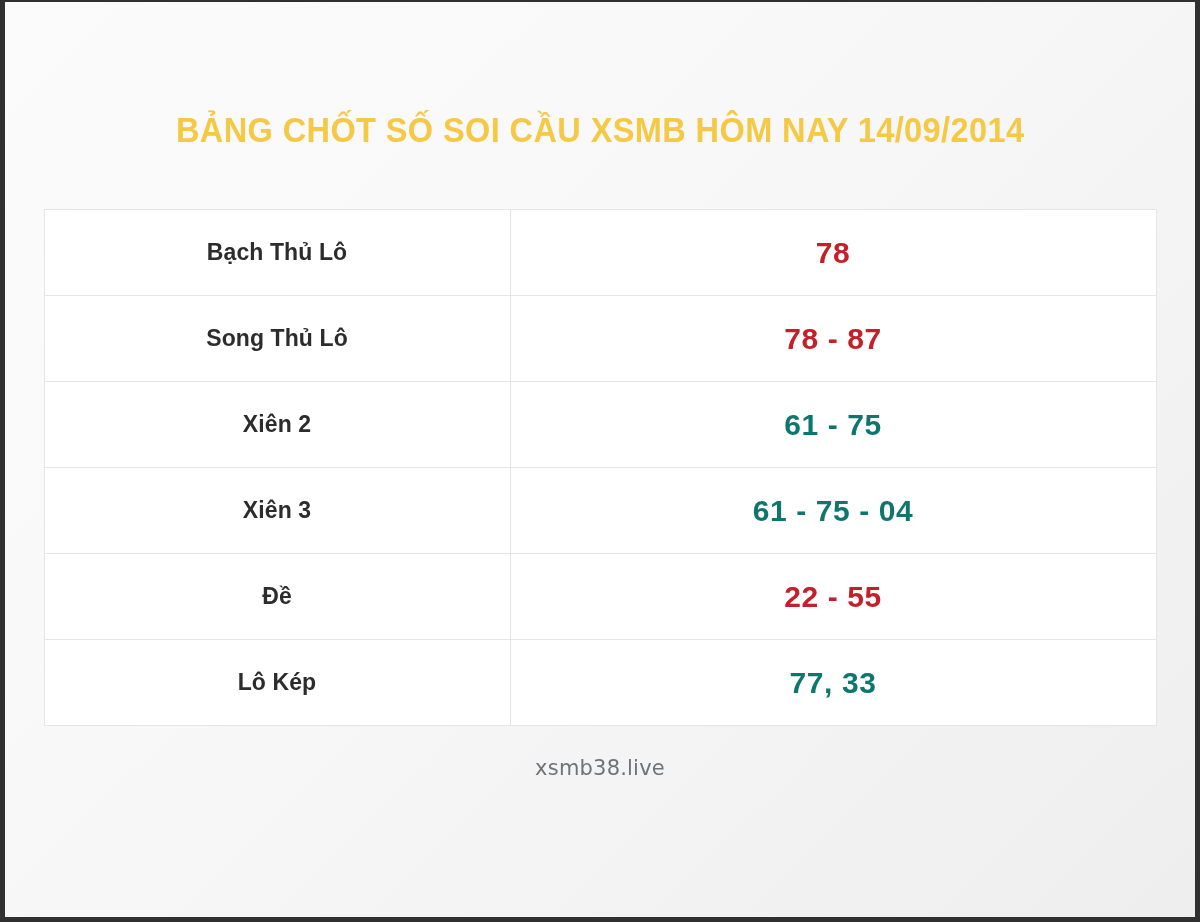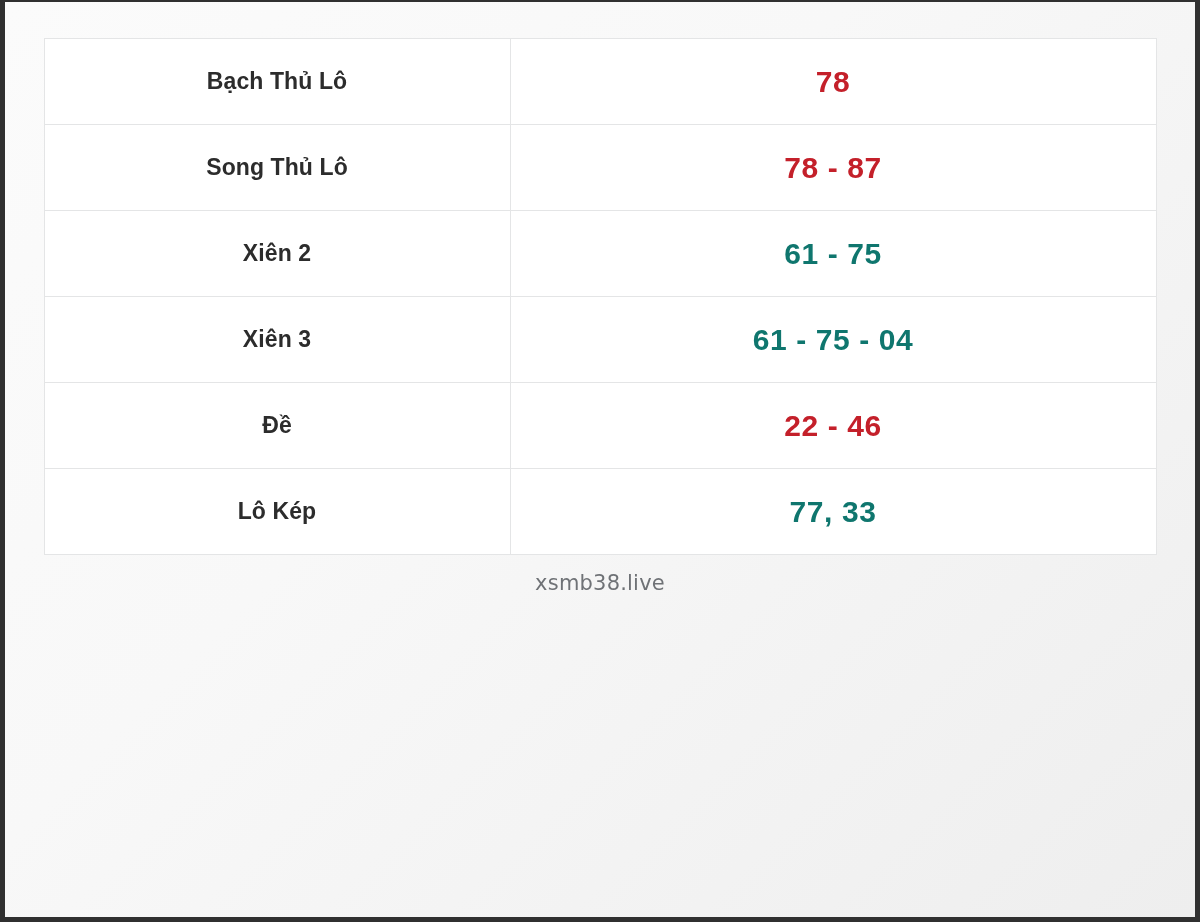--- a/index.html
+++ b/index.html
@@ -82,37 +82,40 @@
     color: #0f766e;
     letter-spacing: 0.6px;
   }
   td.value-cell.highlight {
     color: #c4202a;
     margin-left: 22px;
   }
 
   
   #footer {
-    margin-top: 16px;
+    margin-top: 30px;
     width: 100%;
     text-align: center;
   }
   #site-name {
     font-family: "DejaVu Sans", sans-serif;
     font-size: 21px;
     font-weight: normal;
     color: #6f7276;
     letter-spacing: 0.2px;
   }
 </style>
 </head>
 <body>
 
 <div id="page">
 
+  <div id="title-bar">
+    <h1 id="page-title">BẢNG CHỐT SỐ SOI CẦU XSMB HÔM NAY 14/09/2014</h1>
+  </div>
 
   <table id="predictions-table">
     <tbody id="predictions-tbody">
 
     <tr>
           <td class="label-cell">Bạch Thủ Lô</td>
           <td class="value-cell highlight">78</td>
         </tr>
         <tr>
           <td class="label-cell">Song Thủ Lô</td>
@@ -121,21 +124,21 @@
         <tr>
           <td class="label-cell">Xiên 2</td>
           <td class="value-cell">61 - 75</td>
         </tr>
         <tr>
           <td class="label-cell">Xiên 3</td>
           <td class="value-cell">61 - 75 - 04</td>
         </tr>
         <tr>
           <td class="label-cell">Đề</td>
-          <td class="value-cell highlight">22 - 46</td>
+          <td class="value-cell highlight">22 - 55</td>
         </tr>
         <tr>
           <td class="label-cell">Lô Kép</td>
           <td class="value-cell">77, 33</td>
         </tr>
       </tbody>
   </table>
 
   <div id="footer">
     <span id="site-name">xsmb38.live</span>

